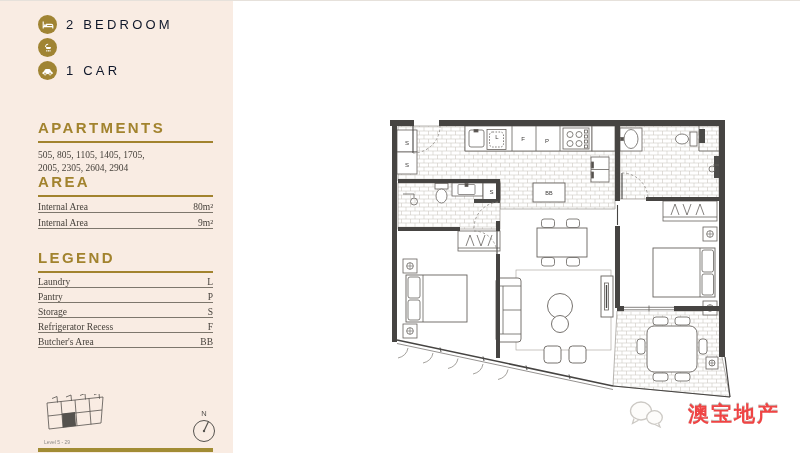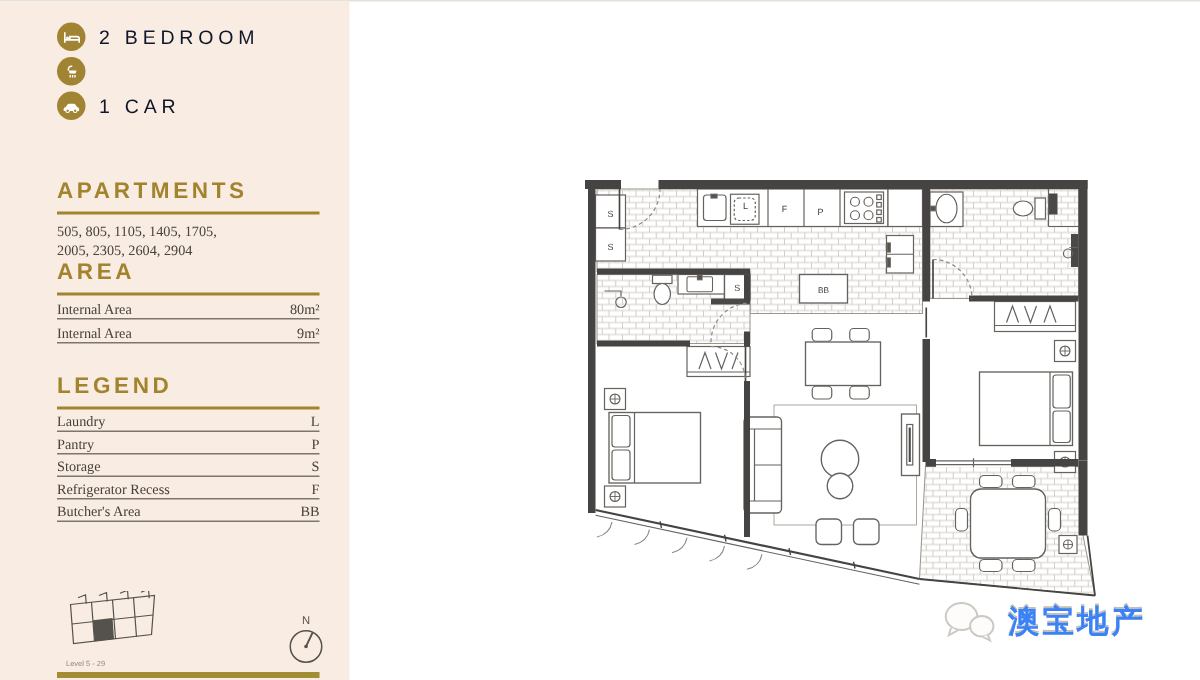--- a/index.html
+++ b/index.html
@@ -22,22 +22,22 @@
   .lrow{height:14px;}
   .keyplan{position:absolute;left:44px;top:393px;}
   .kp-cap{font-size:5px;color:#8d8a85;margin-top:1px;}
   .compass{position:absolute;left:189px;top:406px;text-align:center;}
   .goldbar{position:absolute;left:38px;top:447px;width:175px;height:4px;background:#a28c34;}
   
   .planwrap{position:absolute;left:370px;top:98px;width:402px;height:312px;}
   .plan-label{font-family:"Liberation Sans",sans-serif;}
   
   .watermark{position:absolute;left:628px;top:398px;display:flex;align-items:center;}
-  .wm-text{font-size:21px;font-weight:bold;letter-spacing:2px;color:#3b82f6;
-           text-shadow:0 1px 0 #ffffff,0 -1px 0 #c2bfba;margin-left:8px;
+  .wm-text{font-size:21px;font-weight:bold;letter-spacing:2px;color:#ef4444;
+           text-shadow:0 1px 0 #ffffff,0 -1px 0 #c2bfba;margin-left:24px;
            font-family:Liberation Sans, sans-serif;}
 </style>
 </head>
 <body>
 
 <div class="page">
 
   <aside class="sidebar">
 
     <div class="summary">

